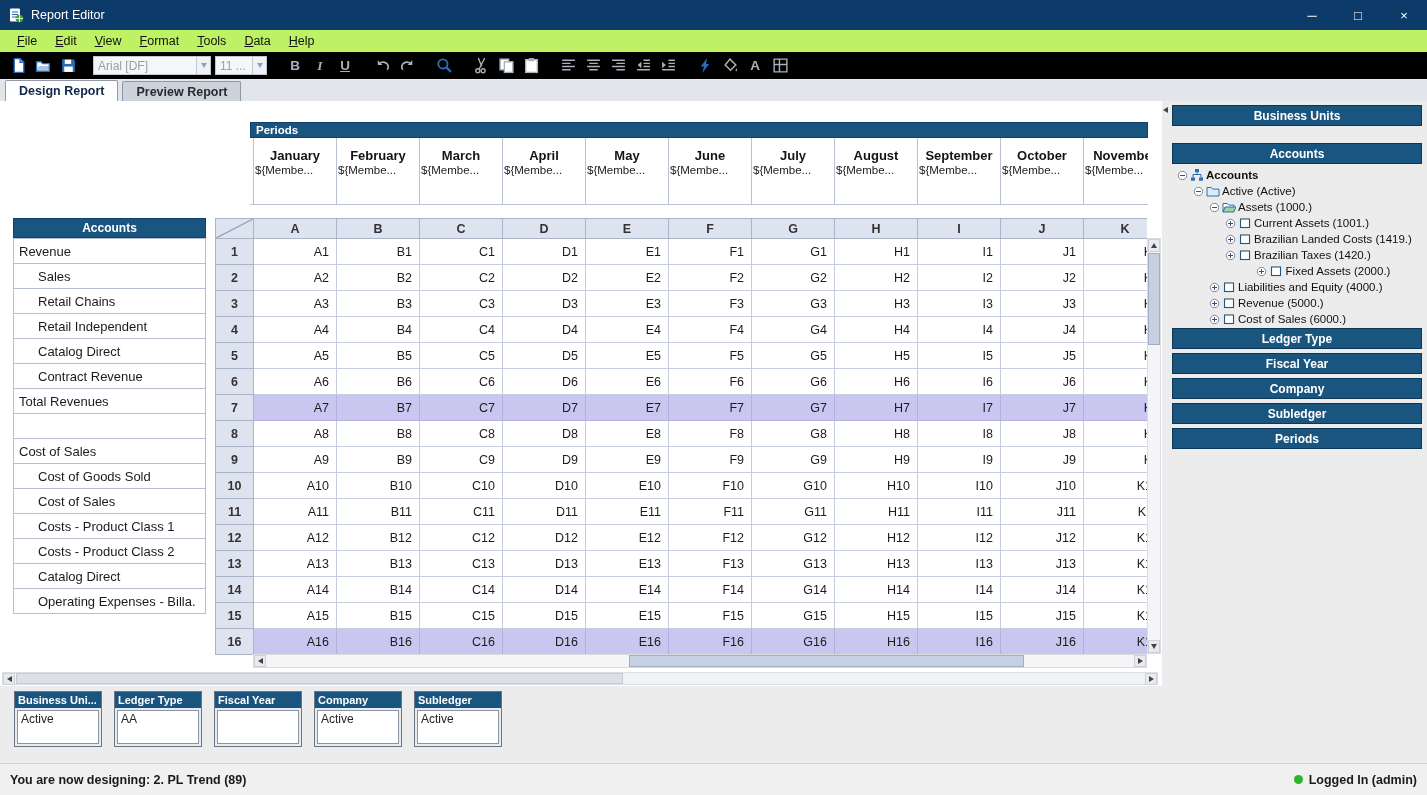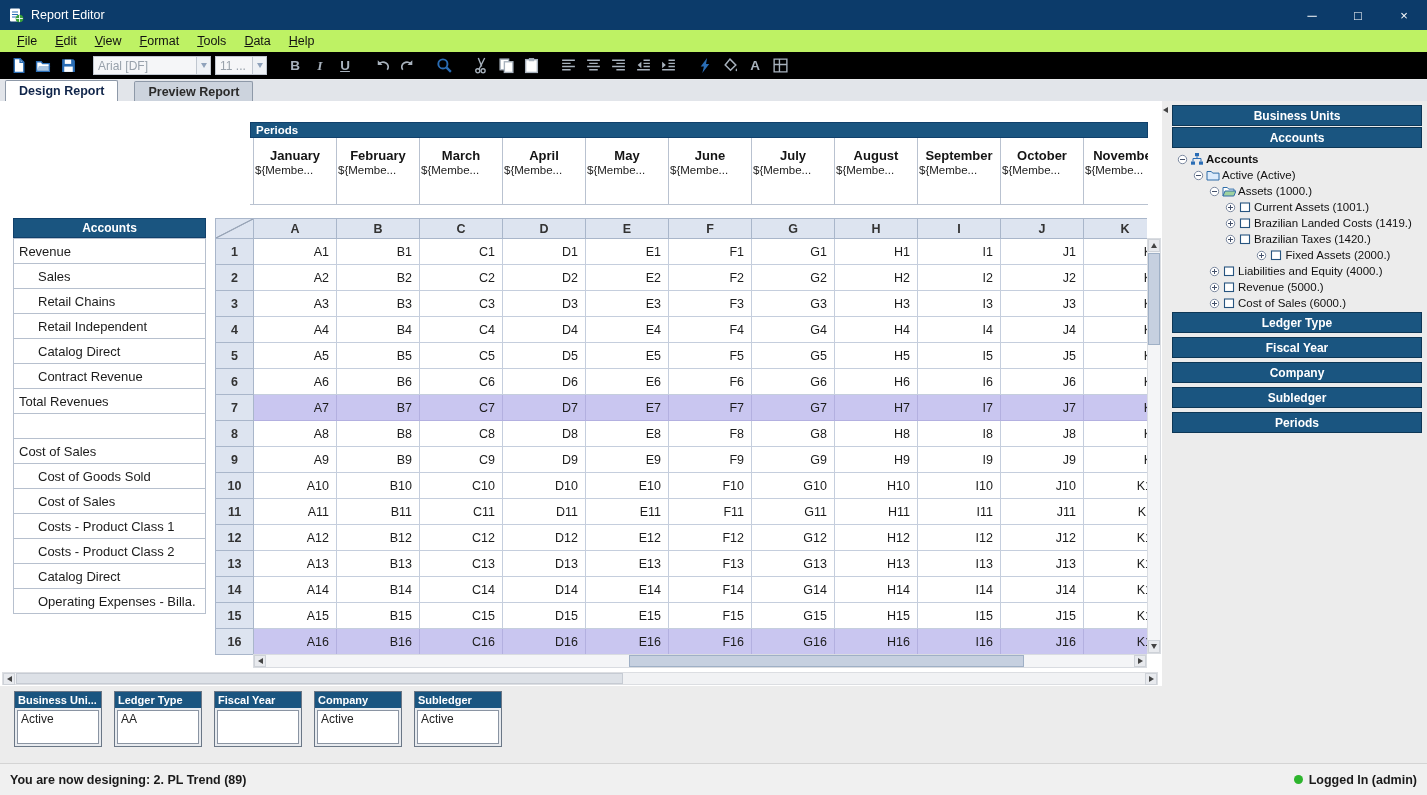--- a/index.html
+++ b/index.html
@@ -25,21 +25,21 @@
   .tb-btn{width:24px;height:22px;display:flex;align-items:center;justify-content:center;margin-right:1px}
   .tb-btn.enabled{color:var(--accent-blue)}
   .tb-btn.disabled{color:#a8b2bd}
   .tb-letter{font-size:13.5px;font-weight:700}
   .tb-gap{width:12px}
   .tb-combo{height:19px;border:1px solid #c0c7d0;background:#f5f6f8;display:flex;align-items:center;margin-right:4px}
   .combo-text{flex:1;font-size:12px;color:#98a1ab;padding:0 4px;white-space:nowrap;overflow:hidden}
   .combo-arrow{width:14px;height:100%;border-left:1px solid #c0c7d0;display:flex;align-items:center;justify-content:center;color:#9fb0c6;font-size:9px;background:#eef1f5}
   
   .tabrow{position:absolute;top:80px;left:0;right:0;height:21px;background:#e2e5ea;display:flex;align-items:flex-end;padding-left:5px}
-  .tab{height:20px;margin-top:1px;margin-right:16px;padding:0 13px;display:flex;align-items:center;font-size:12.5px;font-weight:700;background:#ccd3dd;color:#2a2a2a;border:1px solid #8e99a8;border-bottom:none;border-radius:2px 2px 0 0}
+  .tab{height:20px;margin-top:1px;margin-right:4px;padding:0 13px;display:flex;align-items:center;font-size:12.5px;font-weight:700;background:#ccd3dd;color:#2a2a2a;border:1px solid #8e99a8;border-bottom:none;border-radius:2px 2px 0 0}
   .tab.active{background:#fff;height:21px;margin-top:0;color:#10254a}
   
   .content{position:absolute;top:101px;left:0;right:0;bottom:32px;background:#ececec}
   .canvas{position:absolute;left:0;top:0;width:1162px;height:585px;background:#fff}
   
   .periods-block{position:absolute;left:250px;top:21px;width:898px}
   .panel-bar{background:var(--panel-header);color:#fff;font-weight:700;font-size:11.5px;height:16px;line-height:15px;padding-left:5px;border:1px solid #10406b}
   .months{width:898px;height:67px;overflow:hidden;background:#fff;border-bottom:1px solid #b9c2d0}
   .months-inner{display:flex;margin-left:3px;height:100%;width:913px;border-left:1px solid #b9c2d0}
   .month-cell{width:83px;flex:none;border-right:1px solid #b9c2d0;padding-top:10px;overflow:hidden}
@@ -77,21 +77,21 @@
   .tri{width:0;height:0;display:block}
   .tri-up{border-left:3.5px solid transparent;border-right:3.5px solid transparent;border-bottom:5px solid #444}
   .tri-down{border-left:3.5px solid transparent;border-right:3.5px solid transparent;border-top:5px solid #444}
   .tri-left{border-top:3.5px solid transparent;border-bottom:3.5px solid transparent;border-right:5px solid #444}
   .tri-right{border-top:3.5px solid transparent;border-bottom:3.5px solid transparent;border-left:5px solid #444}
   
   .sidebar{position:absolute;left:1162px;top:0;width:265px;bottom:0}
   .collapse-arrow{position:absolute;left:1px;top:6px}
   .side-col{padding:4px 0 0 10px;width:260px}
   .side-header{width:250px;height:21px;background:var(--panel-header);border:1px solid #0d3756;color:#fff;font-weight:700;font-size:12px;display:flex;align-items:center;justify-content:center}
-  .side-header.tight{margin-bottom:1px}
+  .side-header.tight{margin-bottom:17px}
   .side-header.gap{margin-bottom:4px}
   .tree{width:250px;height:164px;padding:3px 0 0 4px;overflow:hidden}
   .tree-row{display:flex;align-items:center;height:16px;font-size:11.5px;color:#111;white-space:nowrap}
   .expander{width:12px;display:flex;justify-content:center;flex:none}
   .node-icon{width:15px;display:flex;justify-content:center;flex:none;margin:0 2px 0 1px}
   .tree-label{overflow:hidden;text-overflow:clip}
   .tree-label.root{font-weight:700}
   
   .bottom-strip{position:absolute;left:0;top:585px;width:1162px;bottom:0}
   .bpanels{display:flex;gap:12px;padding:5px 0 0 14px}

